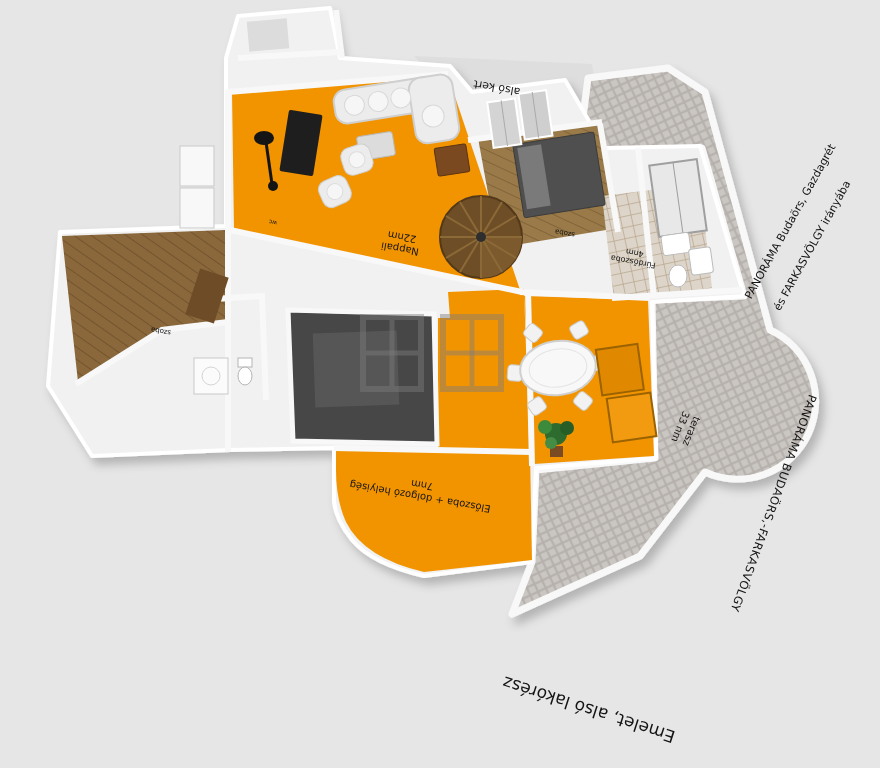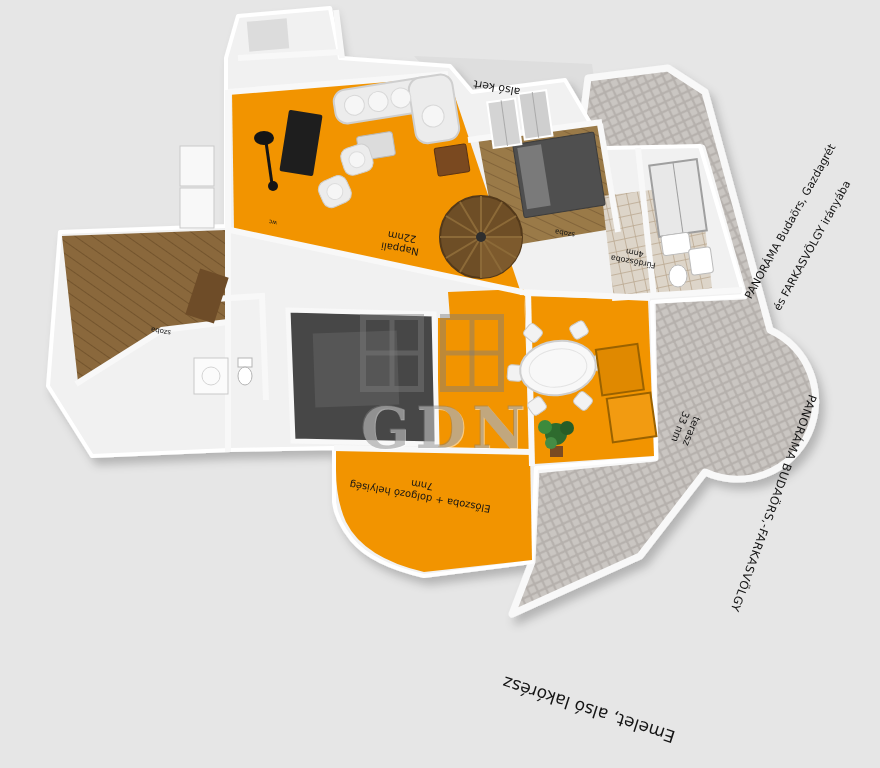--- a/index.html
+++ b/index.html
@@ -238,16 +238,15 @@
 
   <div class="lbl" style="left:161px;top:331px;font-size:7px;transform:translate(-50%,-50%) rotate(190deg);">szoba</div>
 
   <div class="lbl" style="left:273px;top:222px;font-size:6px;transform:translate(-50%,-50%) rotate(190deg);">wc</div>
 
   <div class="watermark">
     <div class="wm-windows">
       <div class="wm-window"></div>
       <div class="wm-window"></div>
     </div>
-    <div class="wm-text">GDN</div>
   </div>
 
 </div>
 
 </body></html>

